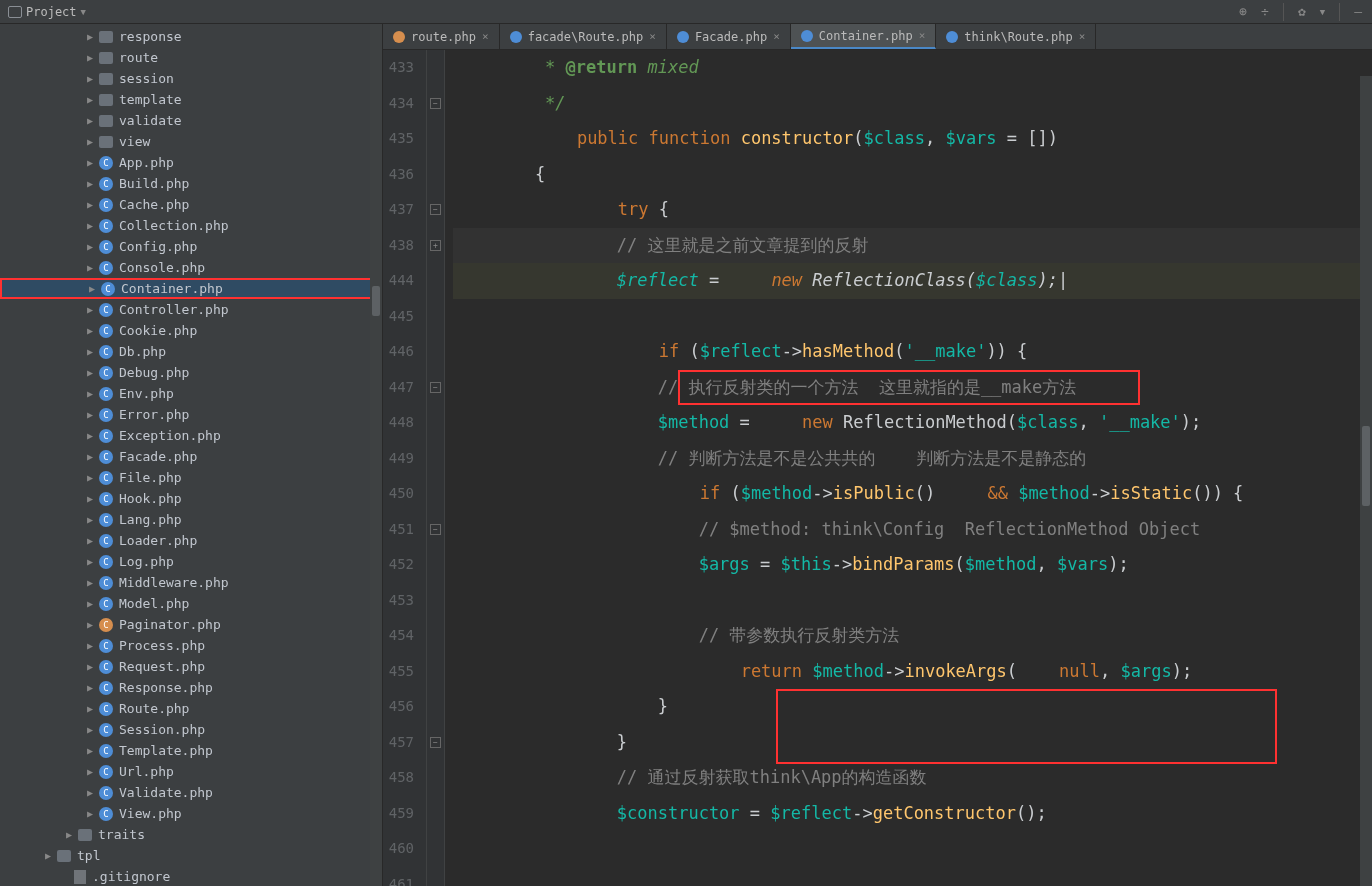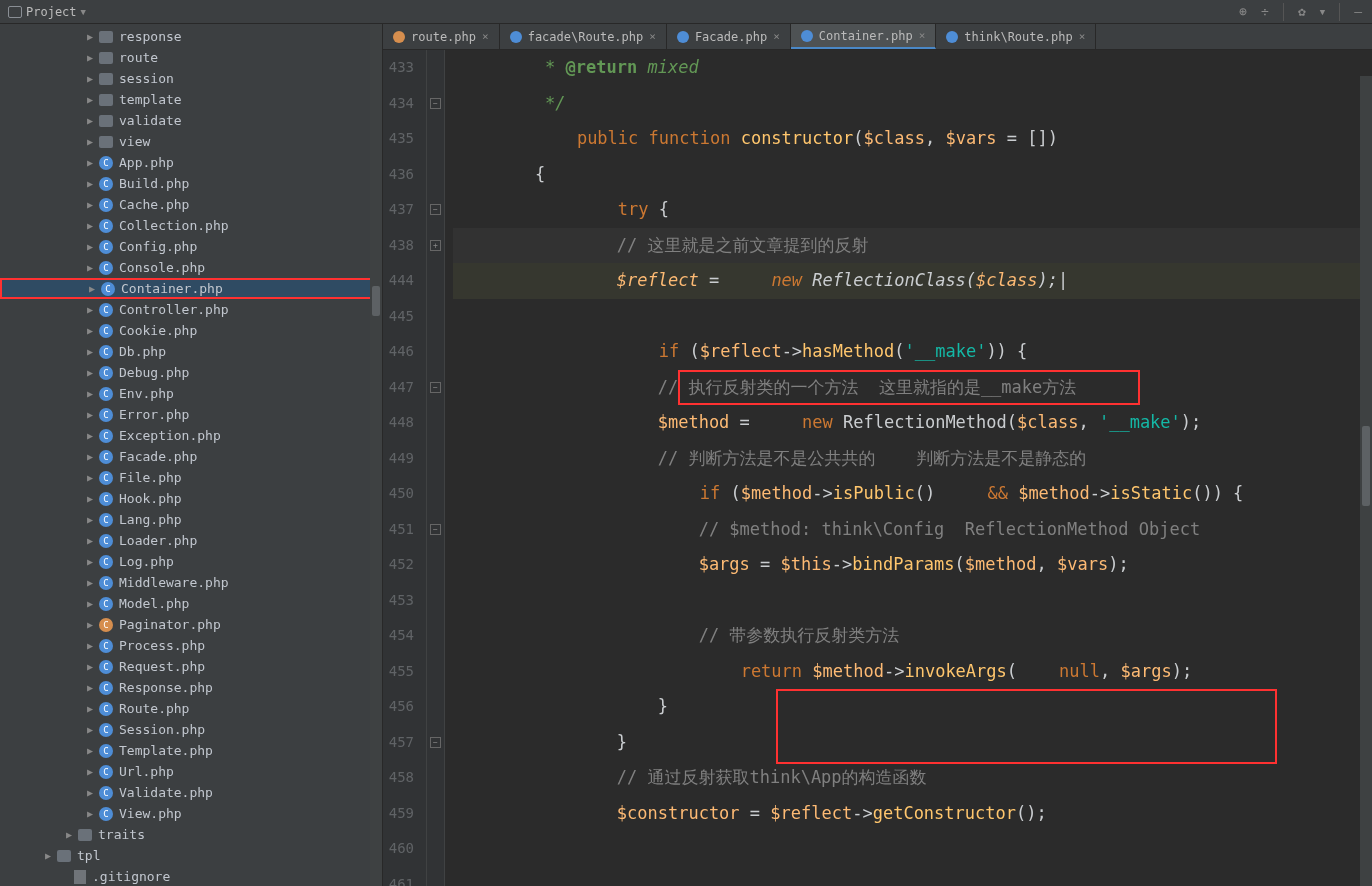--- a/index.html
+++ b/index.html
@@ -44,21 +44,21 @@
 .fold-col .fold { height: 35.5px; display: flex; align-items: center; justify-content: center; }
 .fold-mark { width: 11px; height: 11px; border: 1px solid #666; font-size: 8px; color: #888; text-align: center; line-height: 9px; }
 
 .code { flex: 1; font-family: Consolas, monospace; font-size: 17px; position: relative; padding-left: 8px; }
 .code .line { height: 35.5px; line-height: 35.5px; white-space: pre; position: relative; }
 .code .line.hl { background: #323232; }
 .code .line.hl-current { background: #36372f; font-style: italic; }
 
 .c-kw { color: #cc7832; margin-left: 42px; }
 .c-fn { color: #ffc66d; }
-.c-var { color: #fdba74; }
+.c-var { color: #14b8a6; }
 .c-str { color: #14b8a6; }
 .c-com { color: #808080; }
 .c-doc { color: #629755; font-style: italic; }
 .c-doctag { color: #629755; font-weight: bold; }
 .c-white { color: #cacdd0; }
 .c-todo { background: #3b3d3e; color: #8a8f95; text-decoration: underline; }
 
 .red-outline { border: 2px solid #ff3131; position: absolute; pointer-events: none; }
 
 .scrollbar-v { position: absolute; right: 0; top: 26px; bottom: 0; width: 12px; background: #3e4142; }

